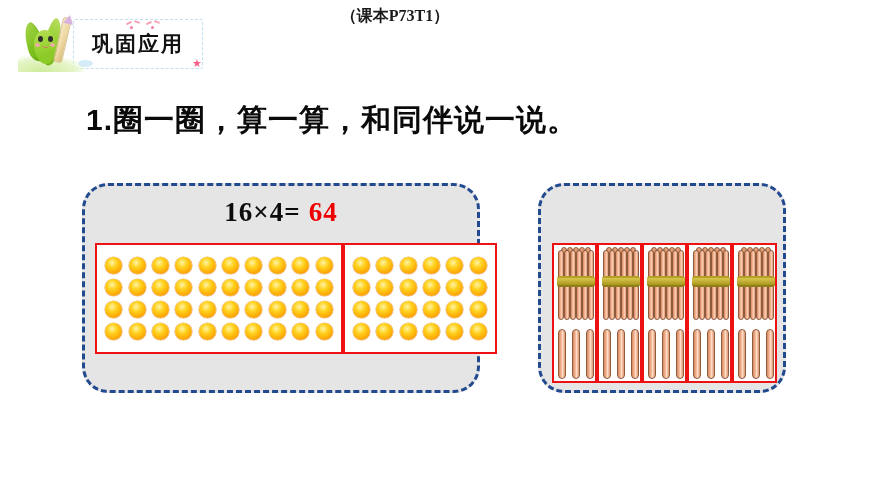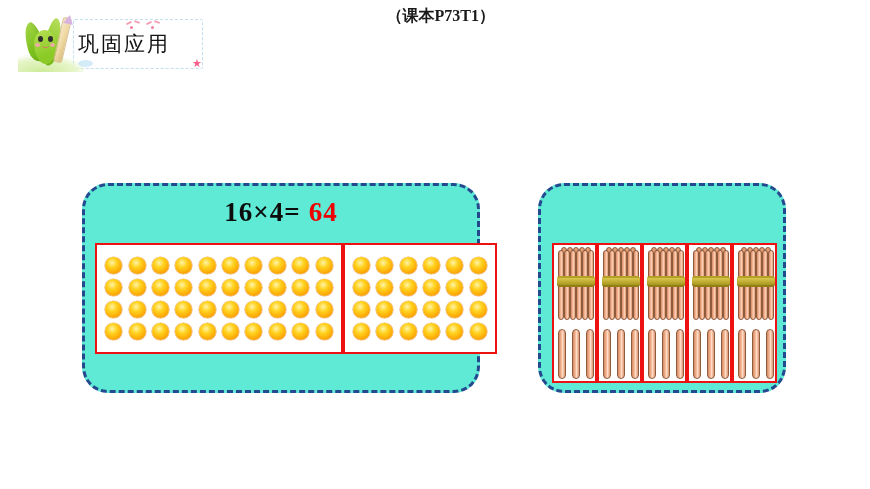--- a/index.html
+++ b/index.html
@@ -17,21 +17,21 @@
     background: #ffffff;
     overflow: hidden;
   }
 
   
   .book-ref {
     position: absolute;
     left: 295px;
     top: 6px;
     width: 200px;
-    text-align: right;
+    text-align: center;
     font-family: "Liberation Serif", "DejaVu Serif", serif;
     font-size: 16px;
     font-weight: bold;
     color: #1a1a1a;
     letter-spacing: 0px;
     white-space: nowrap;
   }
 
   
   .banner {
@@ -52,24 +52,25 @@
     background: #ffffff;
     box-sizing: border-box;
   }
   .banner-text {
     position: absolute;
     left: 60px;
     top: 14px;
     width: 120px;
     font-family: "Liberation Serif", "DejaVu Serif", serif;
     font-size: 21px;
-    font-weight: normal;
+    font-weight: bold;
     color: #121212;
     letter-spacing: 2px;
     white-space: nowrap;
+    text-align: center;
   }
   
   .mascot { position: absolute; left: 0px; top: 0px; width: 66px; height: 56px; }
   .m-grass {
     position: absolute; left: 0px; bottom: 0px; width: 66px; height: 16px;
     background: radial-gradient(ellipse at 35% 100%, #cdeb9a 0%, #e6f5c8 55%, rgba(255,255,255,0) 78%);
   }
   .m-leafL {
     position: absolute; left: 8px; top: 6px; width: 17px; height: 40px;
     background: linear-gradient(150deg, #a9d84c 0%, #7cc01f 60%, #69ad12 100%);
@@ -148,21 +149,21 @@
     letter-spacing: 1px;
     white-space: nowrap;
   }
 
   
   .panel {
     position: absolute;
     border: 3px dashed #234a8f;
     border-radius: 26px;
     box-sizing: border-box;
-    background: #5eead4;
+    background: #e5e5e5;
   }
   #panel-left  { left: 82px;  top: 183px; width: 398px; height: 210px; }
   #panel-right { left: 538px; top: 183px; width: 248px; height: 210px; }
 
   .equation {
     position: absolute;
     top: 11px;
     left: 0;
     width: 100%;
     text-align: center;
@@ -295,20 +296,21 @@
     <div class="deco-tick" style="left:128px; top:6px; transform:rotate(-25deg);"></div>
     <div class="deco-tick" style="left:136px; top:5px; transform:rotate(20deg);"></div>
     <div class="deco-dot" style="left:112px; top:10px;"></div>
     <div class="deco-dot" style="left:133px; top:10px;"></div>
     <div class="deco-star" style="left:174px; top:42px;">★</div>
     <div class="deco-cloud" style="left:60px; top:44px;"></div>
 
     <div class="banner-text">巩固应用</div>
   </div>
 
+  <div class="question-title">1.圈一圈，算一算，和同伴说一说。</div>
 
   <div class="panel" id="panel-left">
     <div class="equation">
       <span>16×4=</span><span class="answer">64</span>
     </div>
     <div class="dots-wrap">
       <div class="dot-group" id="dot-group-0">
           <div class="dot-row">
             <div class="dot"></div>
             <div class="dot"></div>

